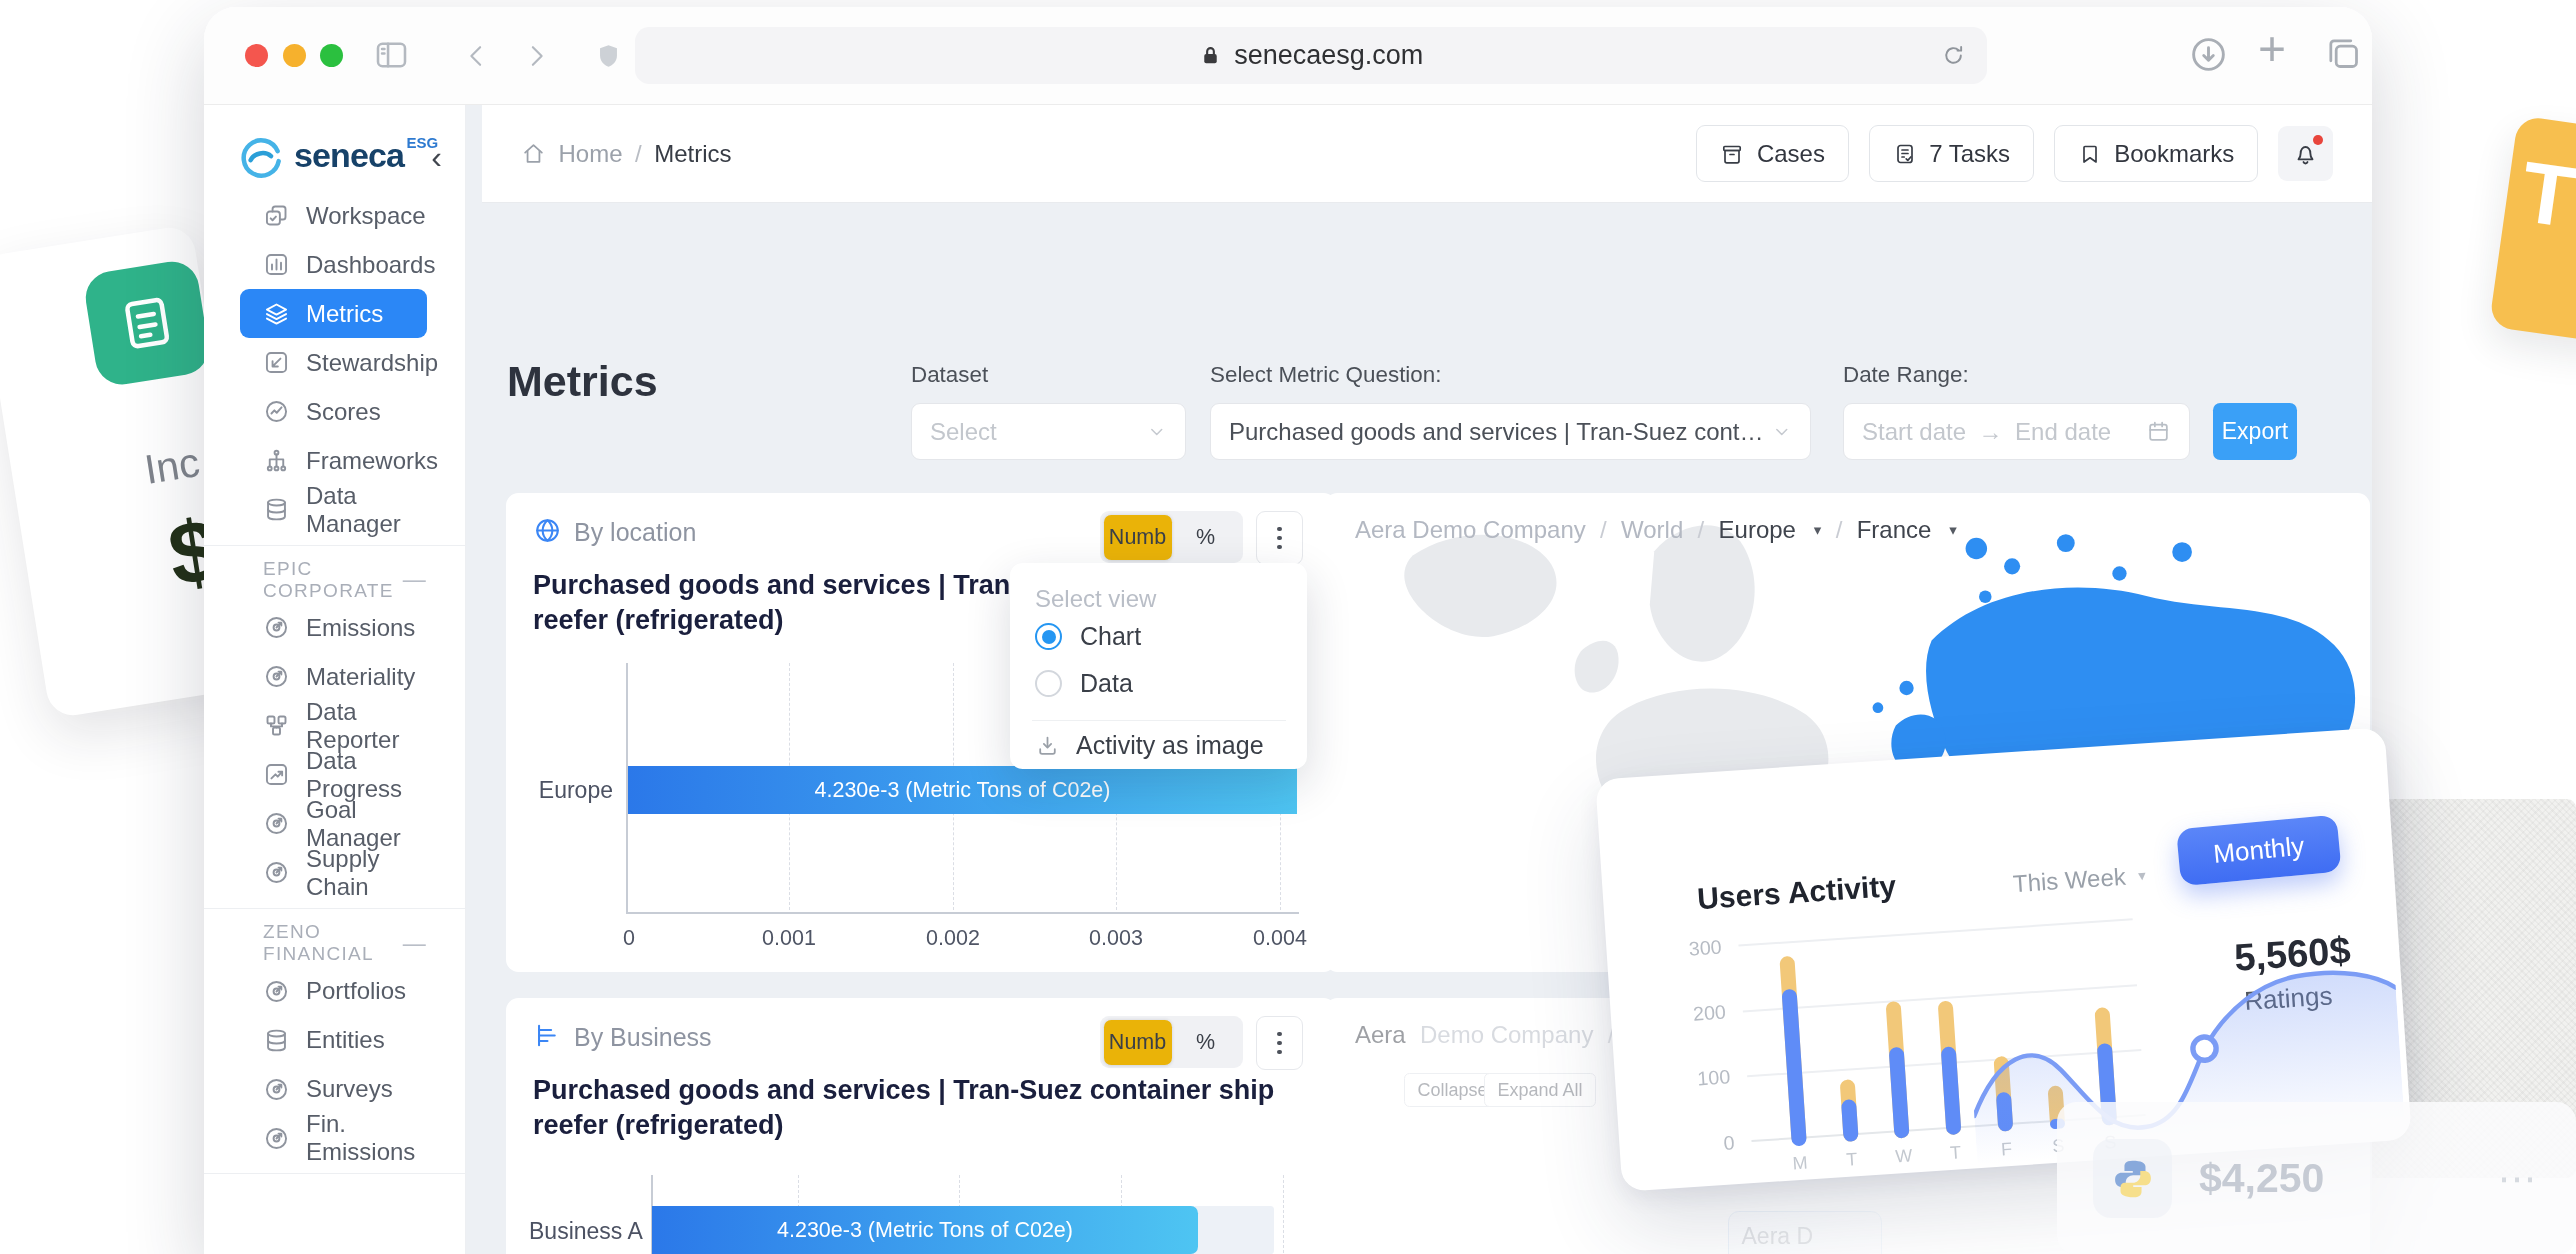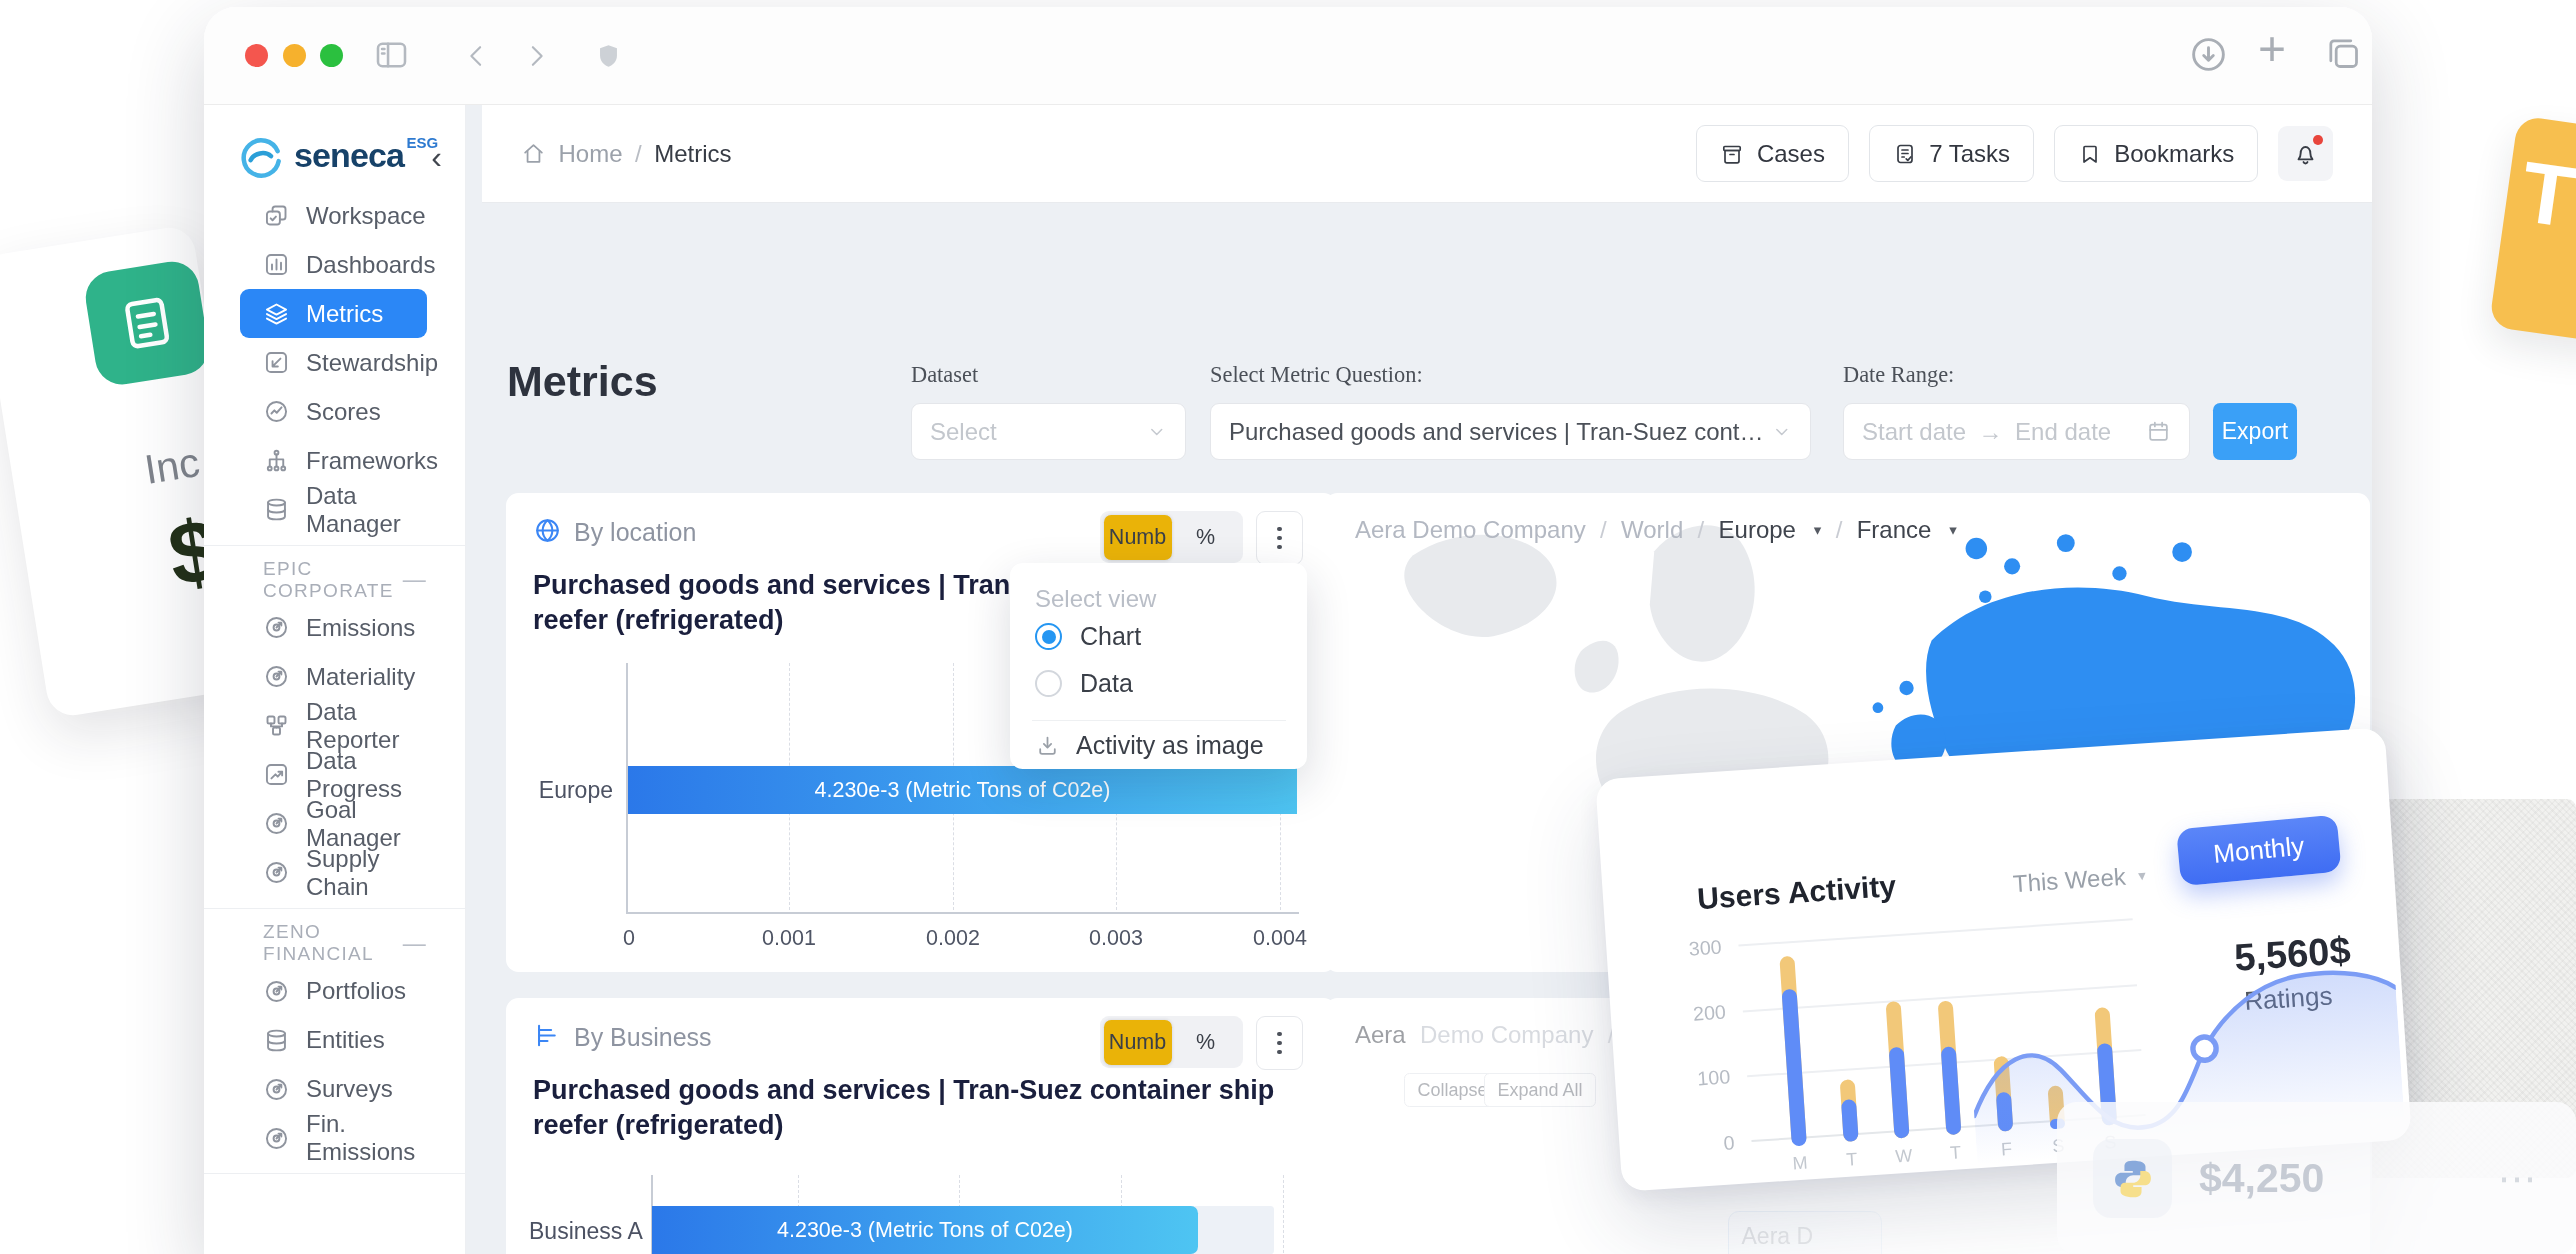--- a/index.html
+++ b/index.html
@@ -62,21 +62,21 @@
   .actions{margin-left:auto;display:flex;align-items:center;gap:19.7px;}
   .act-btn{height:55px;display:flex;align-items:center;gap:12.5px;padding:0 23px;background:#fff;border:1.3px solid #e2e5e9;
     border-radius:9px;font-size:24px;color:#32363f;}
   .act-btn .ic{width:24px;height:24px;color:#383d46;}
   .bell-btn{width:55px;height:55px;background:#f3f4f7;border-radius:9px;display:flex;align-items:center;justify-content:center;position:relative;}
   .bell-btn .ic{width:27px;height:27px;color:#383d46;}
   .bell-dot{position:absolute;top:9px;right:9.8px;width:9.8px;height:9.8px;border-radius:50%;background:#e8453c;}
 
   .content{position:absolute;top:98px;left:0;right:0;bottom:0;}
   .page-title{position:absolute;left:41px;top:154px;font-size:43px;font-weight:800;color:#2e333e;}
-  .fgroup-label{position:absolute;top:159px;font-size:22.4px;color:#4b5058;font-family:Liberation Serif, serif;}
+  .fgroup-label{position:absolute;top:159px;font-size:22.4px;color:#4b5058;}
   .selectbox{position:absolute;top:200px;height:57px;background:#fff;border:1.3px solid #e4e6ea;border-radius:9px;
     display:flex;align-items:center;padding:0 18px;box-sizing:border-box;font-size:24px;white-space:nowrap;overflow:hidden;}
   .chev{margin-left:auto;width:21.5px;height:21.5px;color:#c6cad0;flex:none;}
   .ph{color:#c3c7cd;} .val{color:#4b5058;overflow:hidden;text-overflow:ellipsis;}
   .date-arrow{color:#c3c7cd;margin:0 12.5px;}
   .cal-ic{margin-left:auto;width:25px;height:25px;color:#b9bfc6;flex:none;}
   .export-btn{position:absolute;left:1747px;top:200px;width:84px;height:57px;background:#3aa0f7;border-radius:7.2px;color:#fff;
     font-size:23px;display:flex;align-items:center;justify-content:center;}
 
   
@@ -190,20 +190,35 @@
       <span class="tb-ic ic" style="left:317px;top:34px;width:30px;height:30px;">
           <svg viewBox="0 0 24 24" fill="none" stroke="currentColor" stroke-width="1.7" stroke-linecap="round" stroke-linejoin="round">
             <path d="M9.5 5l7 7-7 7"></path>
           </svg>
         </span>
       <span class="tb-ic ic" style="left:390px;top:29.5px;width:29px;height:38px;color:#cdd1d6;">
           <svg viewBox="0 0 24 24" fill="none" stroke="currentColor" stroke-width="1.7" stroke-linecap="round" stroke-linejoin="round">
             <path d="M12 3.2l7 2.4v5.9c0 4.5-2.9 7.7-7 9.4-4.1-1.7-7-4.9-7-9.4V5.6z" fill="currentColor" stroke="none"></path>
           </svg>
         </span>
+      <div class="urlbar">
+        <span class="lock-ic ic">
+            <svg viewBox="0 0 24 24" fill="none" stroke="currentColor" stroke-width="1.7" stroke-linecap="round" stroke-linejoin="round">
+              <path d="M8.5 10.5V7.8a3.5 3.5 0 0 1 7 0v2.7" stroke-width="2.2"></path>
+              <rect x="5.5" y="10.5" width="13" height="9.5" rx="2" fill="currentColor" stroke="none"></rect>
+            </svg>
+          </span>
+        <span class="url-text">senecaesg.com</span>
+        <span class="reload-ic ic">
+            <svg viewBox="0 0 24 24" fill="none" stroke="currentColor" stroke-width="1.7" stroke-linecap="round" stroke-linejoin="round">
+              <path d="M18.5 12a6.5 6.5 0 1 1-2-4.7"></path>
+              <path d="M18.8 4.5v3.2h-3.2"></path>
+            </svg>
+          </span>
+      </div>
       <span class="tb-ic ic" style="left:1984px;top:27px;width:41px;height:41px;color:#a9aeb5;">
           <svg viewBox="0 0 24 24" fill="none" stroke="currentColor" stroke-width="1.7" stroke-linecap="round" stroke-linejoin="round">
             <circle cx="12" cy="12" r="8.7"></circle>
             <path d="M12 8v7M9.2 12.6L12 15.4l2.8-2.8"></path>
           </svg>
         </span>
       <span class="tb-ic" style="left:2054px;top:14.3px;width:43px;font-size:48px;color:#a9aeb5;font-weight:300;">+</span>
       <span class="tb-ic ic" style="left:2120px;top:27px;width:39px;height:39px;color:#a9aeb5;">
           <svg viewBox="0 0 24 24" fill="none" stroke="currentColor" stroke-width="1.7" stroke-linecap="round" stroke-linejoin="round">
             <rect x="7.5" y="7.5" width="12.5" height="12.5" rx="2.5"></rect>

